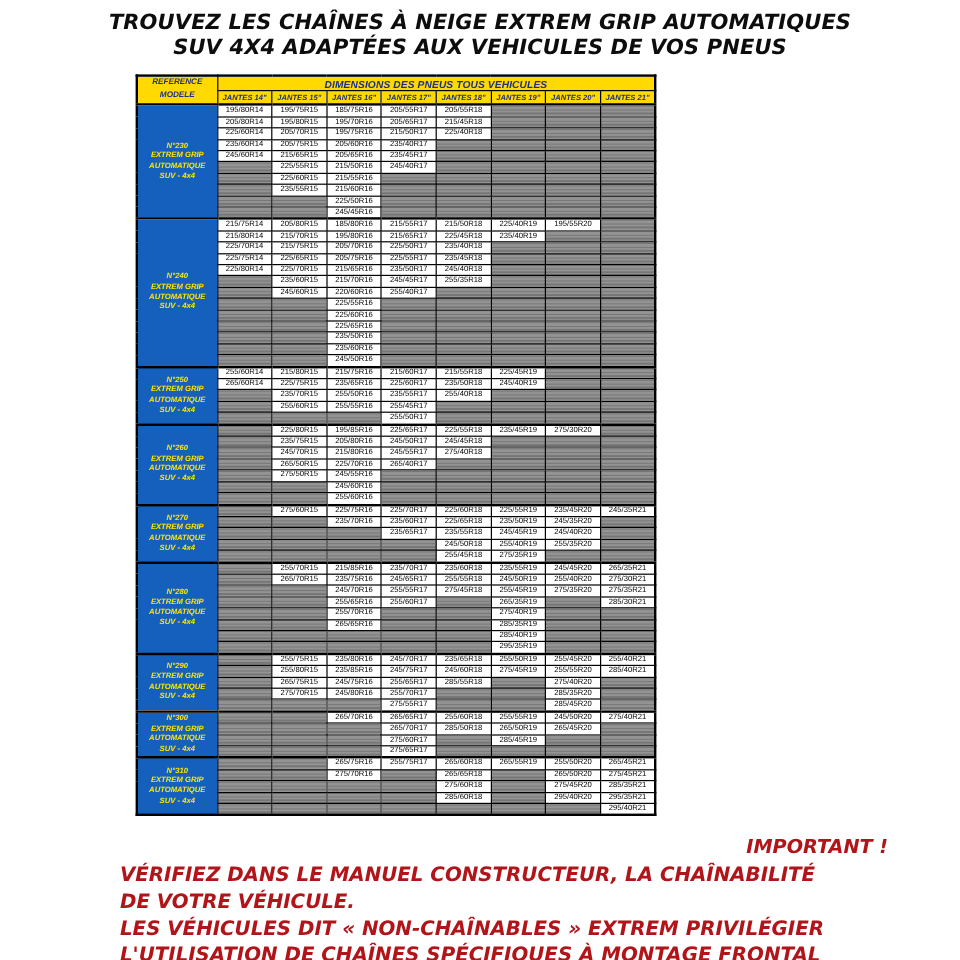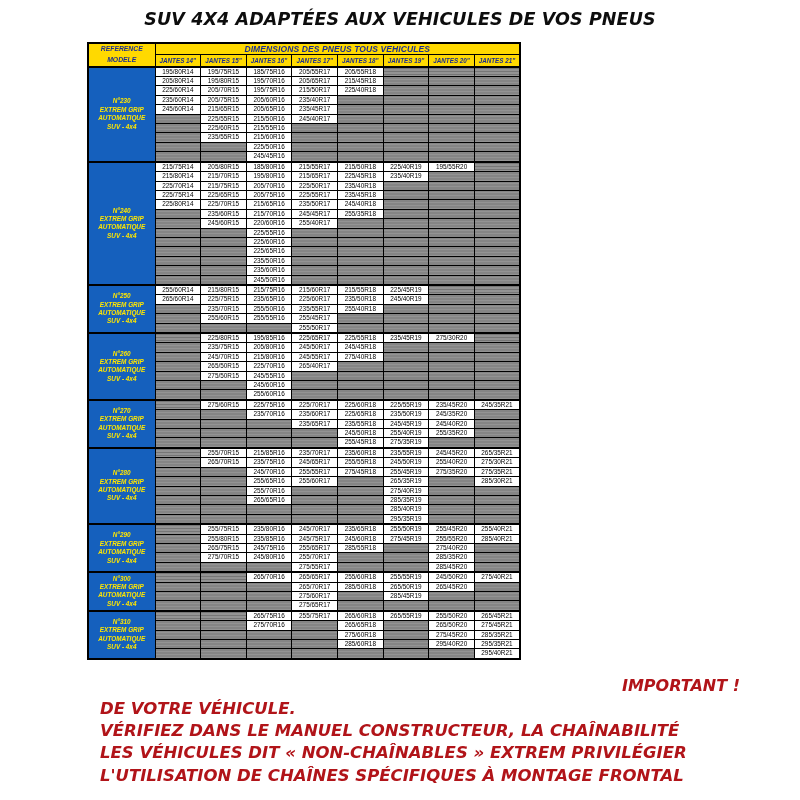--- a/index.html
+++ b/index.html
@@ -11,21 +11,21 @@
     text-align: center;
     color: #0d0d0d;
     font-family: "DejaVu Sans", sans-serif;
     font-weight: bold;
     font-style: italic;
     font-size: 17.5px;
     line-height: 1.18;
     letter-spacing: 0.1px;
   }
 
-  .table-wrap { margin: 12px 0 0 87px; }
+  .table-wrap { margin: 12px 0 0 113px; }
 
   table.size-table {
     border-collapse: collapse;
     table-layout: fixed;
     width: 434px;
     border: 2px solid #000;
   }
   .size-table th, .size-table td {
     border: 1px solid #000;
     padding: 0;
@@ -74,20 +74,21 @@
     font-weight: bold;
     font-style: italic;
   }
   .footer-heading { font-size: 16px; margin-bottom: 3px; text-align: right; }
   .footer-line { font-size: 16.5px; line-height: 1.35; }
 </style>
 </head>
 <body>
 
 <div class="title-wrap">
+  <div>TROUVEZ LES CHAÎNES À NEIGE EXTREM GRIP AUTOMATIQUES</div>
   <div>SUV 4X4 ADAPTÉES AUX VEHICULES DE VOS PNEUS</div>
 </div>
 
 <div class="table-wrap">
   <table class="size-table" id="size-table">
     <thead>
       <tr>
         <th class="corner-cell" rowspan="2">
           <div>REFERENCE</div>
           <div>MODELE</div>
@@ -779,18 +780,18 @@
           <td class="cell-empty"></td>
           <td class="cell-empty"></td>
           <td class="cell-filled">295/40R21</td>
         </tr>
       </tbody>
   </table>
 </div>
 
 <div class="footer-wrap">
   <div class="footer-heading">IMPORTANT !</div>
+  <div class="footer-line">VÉRIFIEZ DANS LE MANUEL CONSTRUCTEUR, LA CHAÎNABILITÉ</div>
   <div class="footer-line">DE VOTRE VÉHICULE.</div>
-  <div class="footer-line">VÉRIFIEZ DANS LE MANUEL CONSTRUCTEUR, LA CHAÎNABILITÉ</div>
   <div class="footer-line">LES VÉHICULES DIT « NON-CHAÎNABLES » EXTREM PRIVILÉGIER</div>
   <div class="footer-line">L'UTILISATION DE CHAÎNES SPÉCIFIQUES À MONTAGE FRONTAL</div>
 
 </div>
 
 </body></html>

